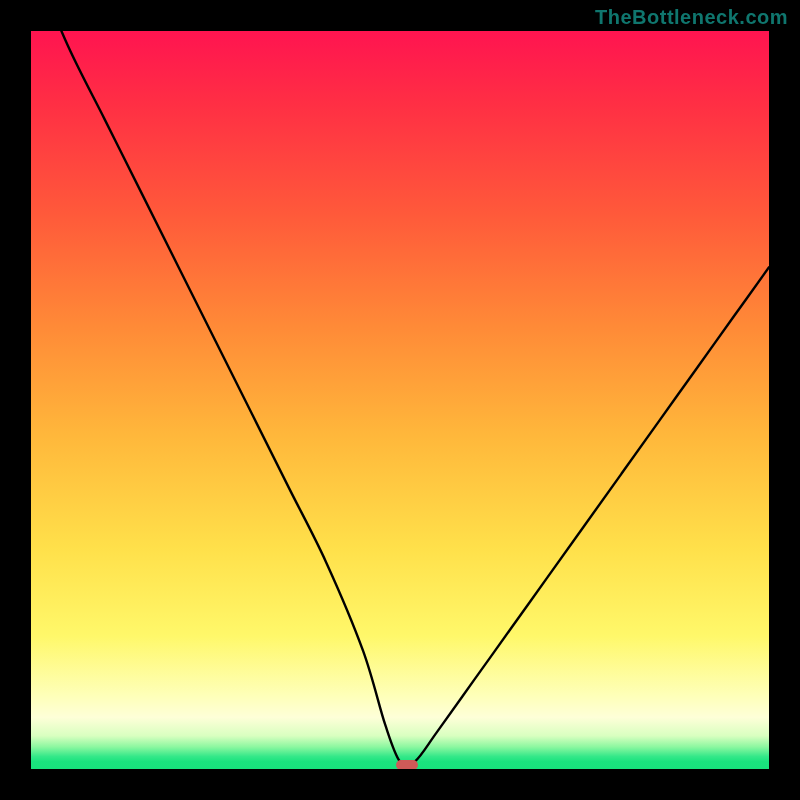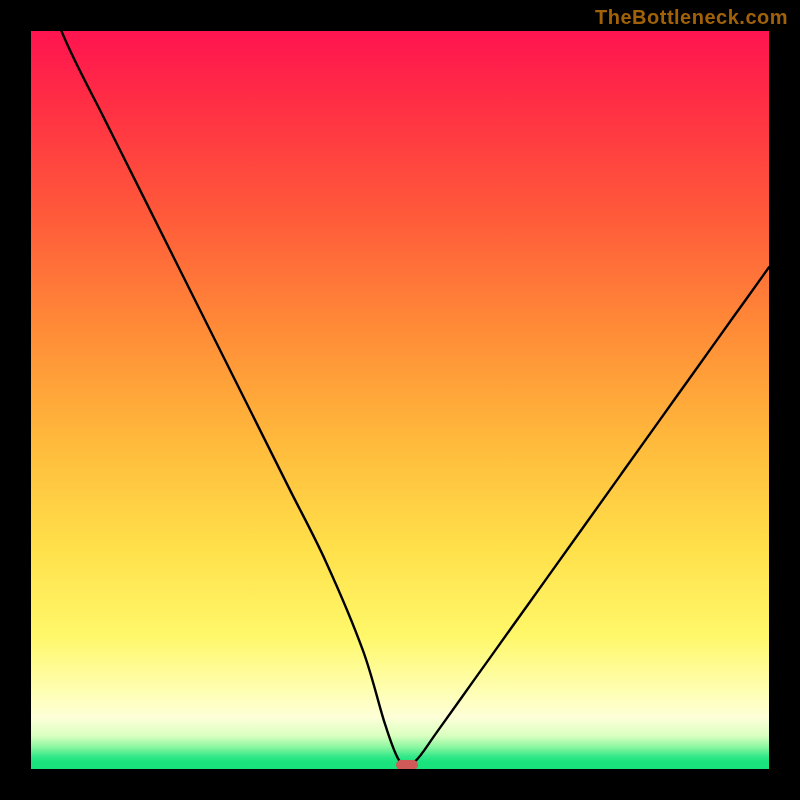--- a/index.html
+++ b/index.html
@@ -12,21 +12,21 @@
   }
   .frame {
     position: absolute;
     inset: 0;
     background: #000;
   }
   .watermark {
     position: absolute;
     top: 6px;
     right: 12px;
-    color: #a16207;
+    color: #0f766e;
     font-family: Arial, Helvetica, sans-serif;
     font-size: 20px;
     font-weight: bold;
     letter-spacing: 0.5px;
     z-index: 10;
   }
   .plot-area {
     position: absolute;
     left: 31px;
     top: 31px;

